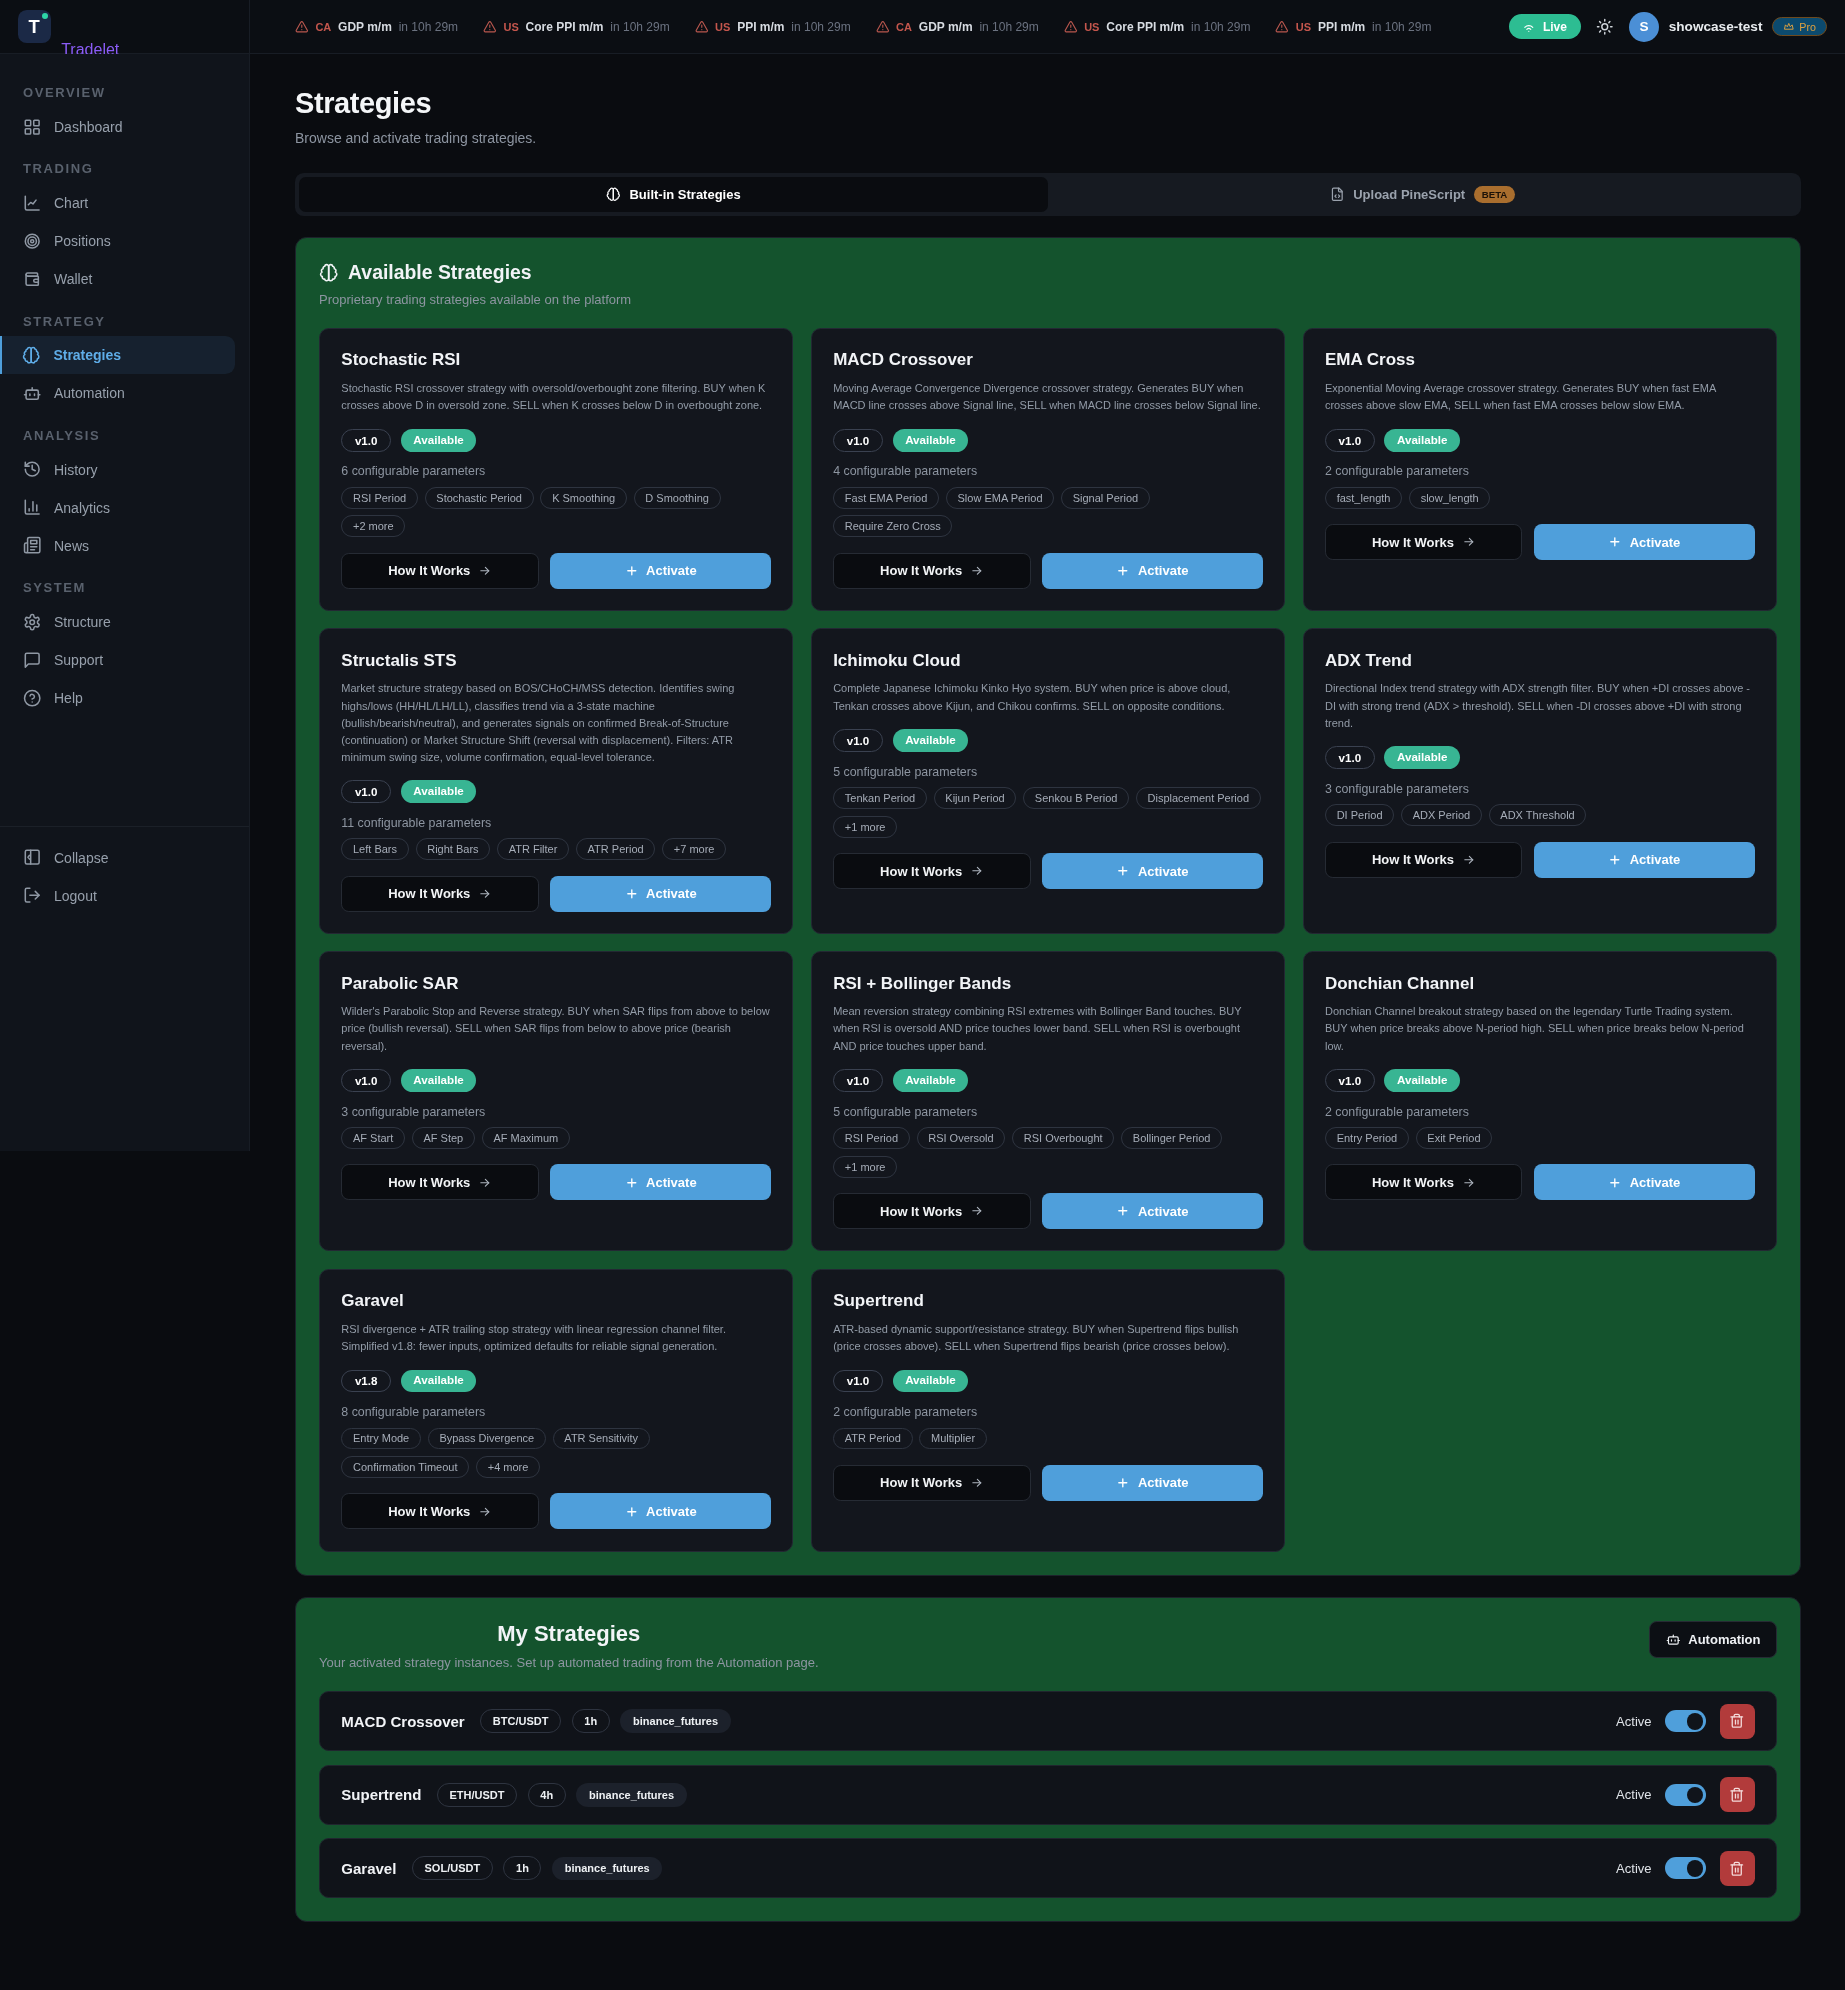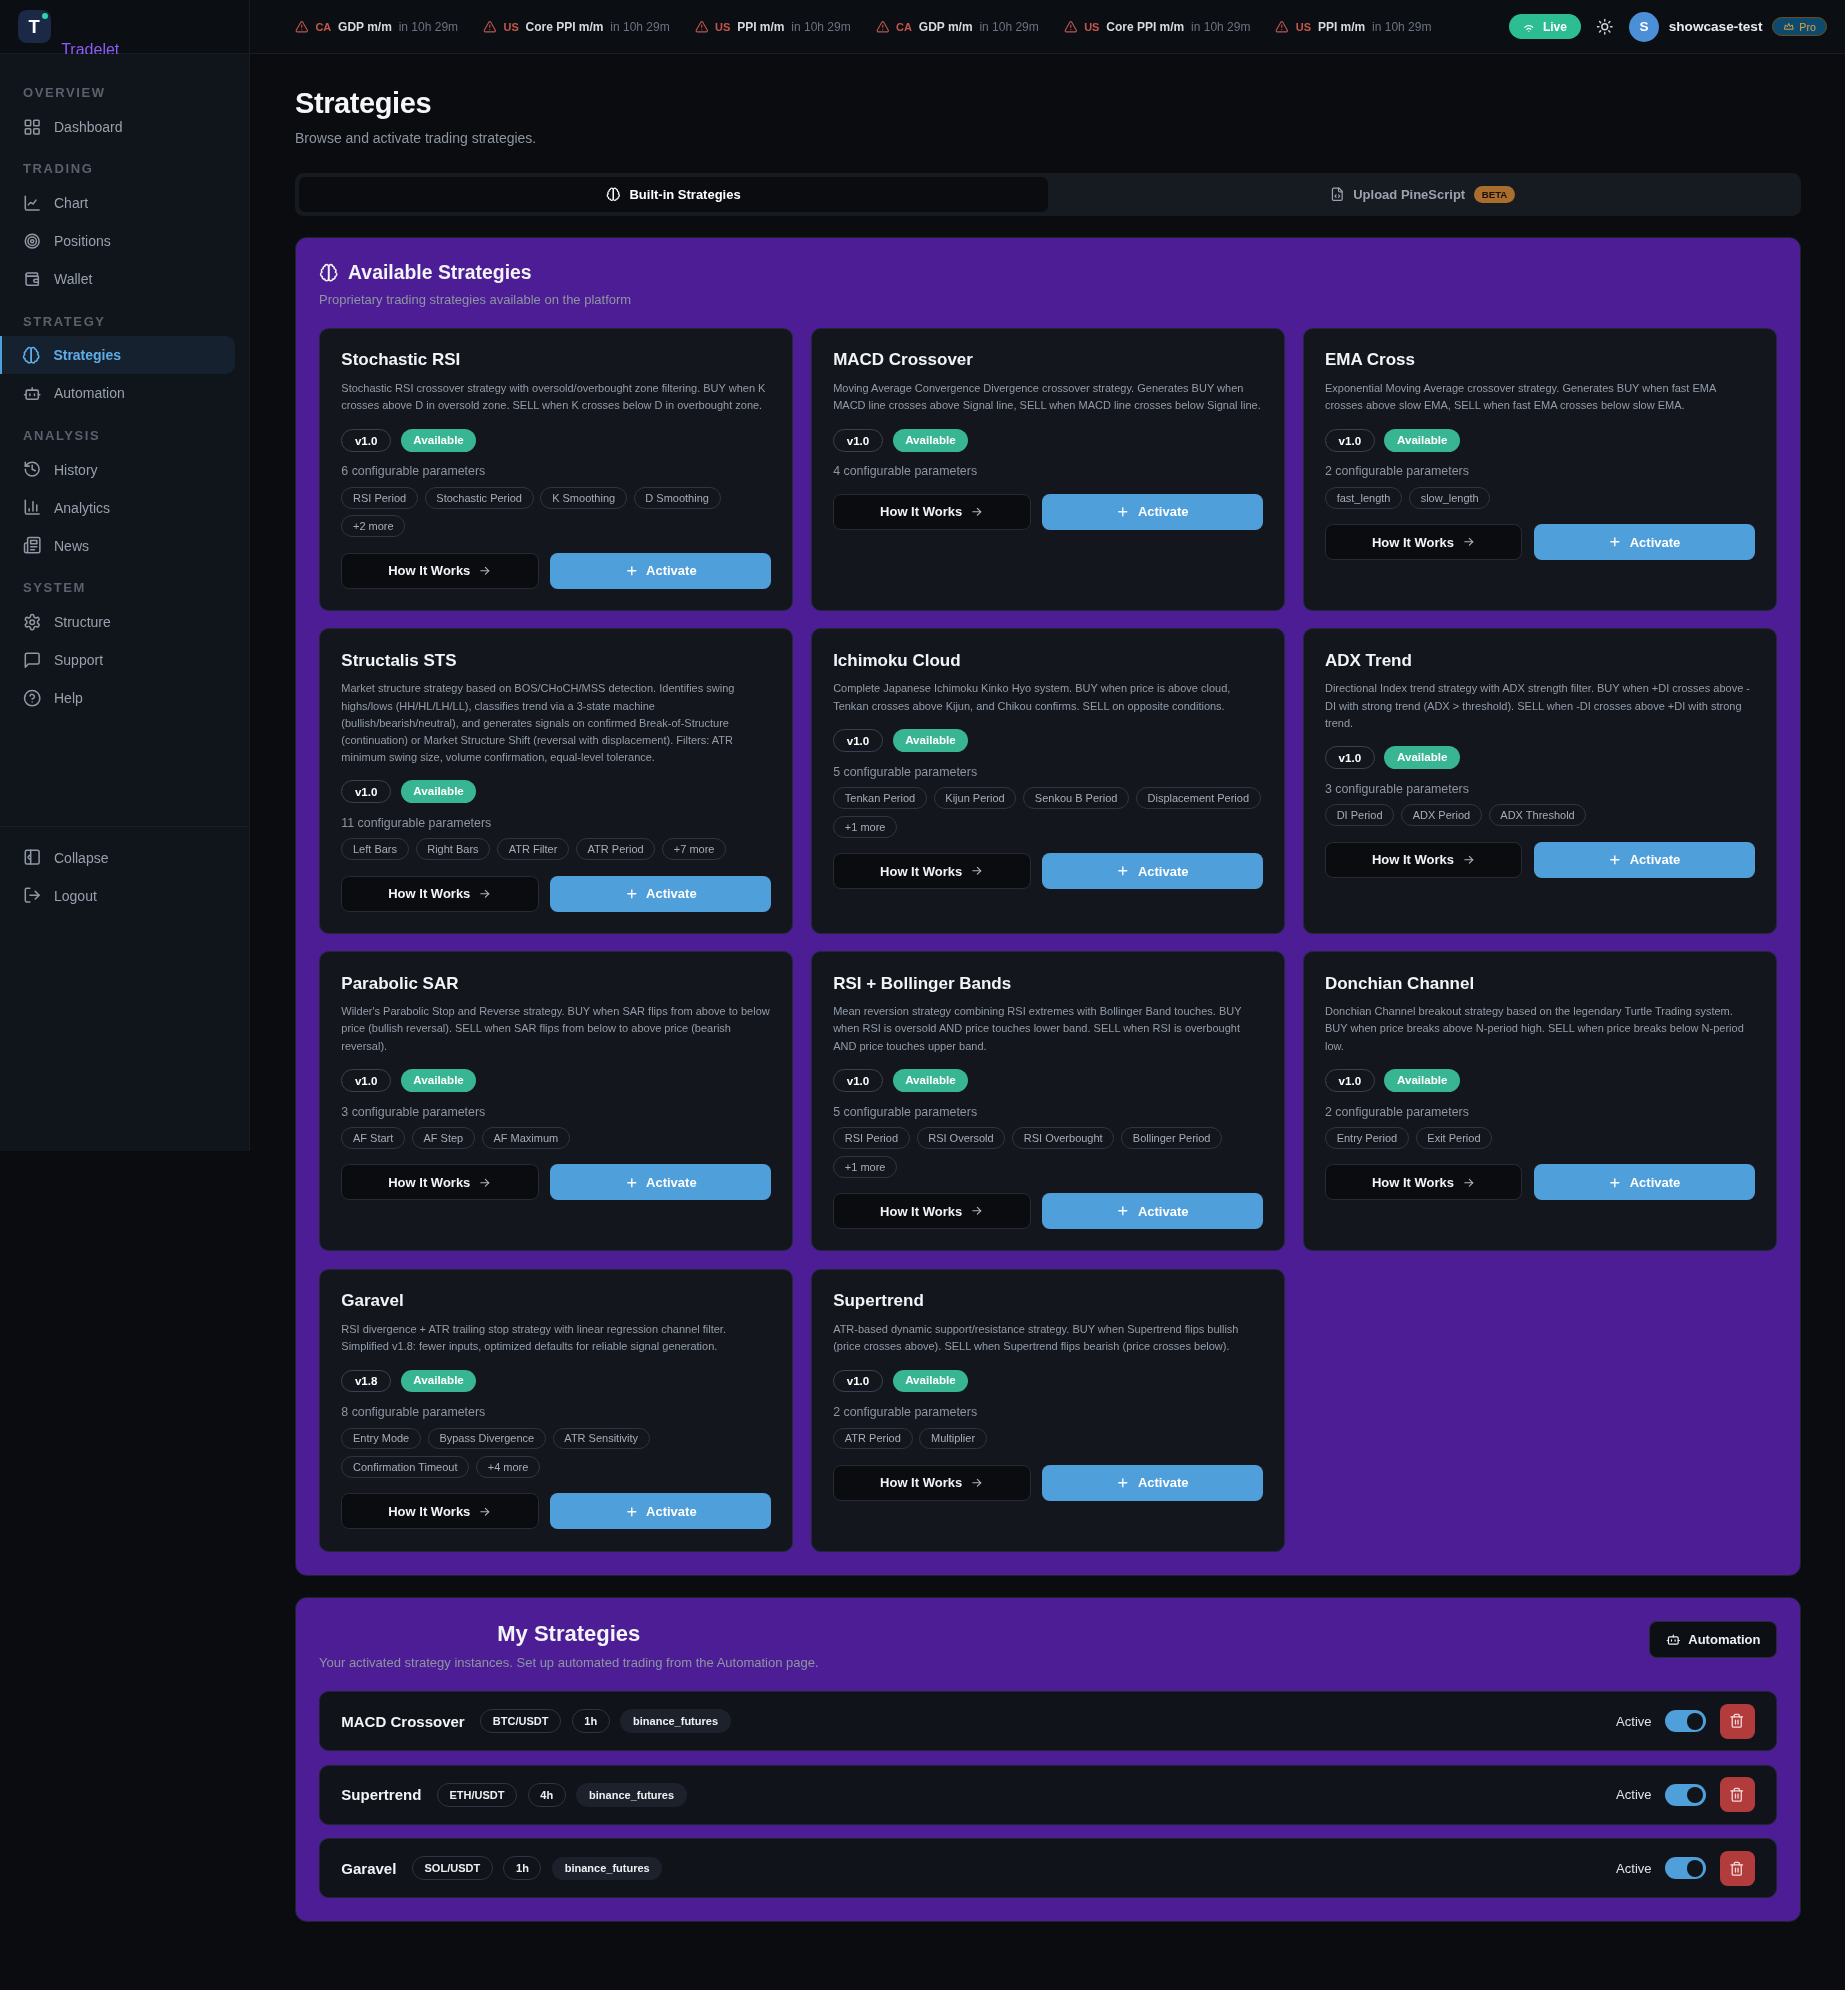--- a/index.html
+++ b/index.html
@@ -52,21 +52,21 @@
   .page-title { font-size:29px; font-weight:700; letter-spacing:-0.4px; color:#f4f6f8; }
   .page-sub { margin-top:9.7px; font-size:14px; color:#8d95a1; }
 
   .tabbar { margin-top:27px; height:43px; background:#161a21; border-radius:8.7px; padding:3.9px;
             display:grid; grid-template-columns:1fr 1fr; }
   .tab { display:flex; align-items:center; justify-content:center; gap:8.7px; font-size:13px; font-weight:600;
          color:#9aa2ad; border:none; background:none; border-radius:6.8px; cursor:pointer; }
   .tab.active { background:#0a0c10; color:#fff; }
   .beta-badge { background:#a96e2e; color:#1c1208; font-size:9.7px; font-weight:700; padding:2.9px 7.8px; border-radius:969px; }
 
-  .panel { margin-top:21.3px; background:#4c1d95; border:1px solid #1d222b; border-radius:11.6px; padding:23px; }
+  .panel { margin-top:21.3px; background:#14532d; border:1px solid #1d222b; border-radius:11.6px; padding:23px; }
   .panel-head { display:flex; align-items:center; gap:9.7px; font-size:19.4px; font-weight:700; color:#f2f4f7; }
   .panel-sub { margin-top:7.8px; font-size:13px; color:#8d95a1; }
 
   .grid { margin-top:21.3px; display:grid; grid-template-columns:repeat(3,1fr); gap:17.5px; }
   .card { background:#13161d; border:1px solid #232833; border-radius:9.7px; padding:21.3px; display:flex; flex-direction:column; }
   .card h3 { font-size:17px; font-weight:700; color:#f2f4f7; }
   .card .desc { margin-top:9.7px; font-size:11px; line-height:1.55; color:#939ca8; }
   .badges { margin-top:14.6px; display:flex; gap:9.7px; }
   .vpill { border:1px solid #3a4150; border-radius:969px; padding:3.9px 12.6px; font-size:11.6px; font-weight:700; color:#fff; }
   .avail-pill { background:#38b593; border-radius:969px; padding:3.9px 12.6px; font-size:11.6px; font-weight:700; color:#fff; }
@@ -471,20 +471,27 @@
           </article>
 
           <article class="card">
             <h3>MACD Crossover</h3>
             <p class="desc">Moving Average Convergence Divergence crossover strategy. Generates BUY when MACD line crosses above Signal line, SELL when MACD line crosses below Signal line.</p>
             <div class="badges">
               <span class="vpill">v1.0</span>
               <span class="avail-pill">Available</span>
             </div>
             <div class="params">4 configurable parameters</div>
+            <div class="tags">
+
+            <span class="tag">Fast EMA Period</span>
+              <span class="tag">Slow EMA Period</span>
+              <span class="tag">Signal Period</span>
+              <span class="tag">Require Zero Cross</span>
+            </div>
             <div class="card-actions">
               <button class="btn-how">
                 <span>How It Works</span>
                 <span class="arr">
                   <svg width="13.6" height="13.6" viewBox="0 0 24 24" fill="none" stroke="currentColor" stroke-width="2" stroke-linecap="round" stroke-linejoin="round">
                     <path d="M5 12h14"></path>
                     <path d="m13 6 6 6-6 6"></path>
                   </svg>
                 </span>
               </button>

